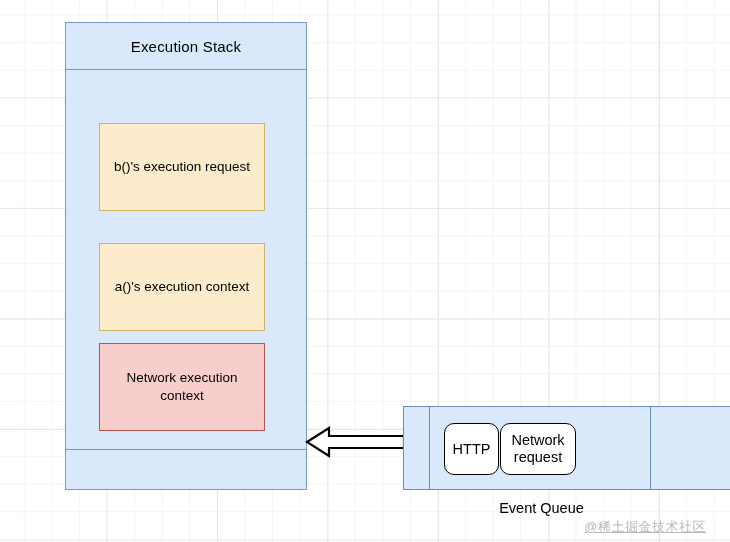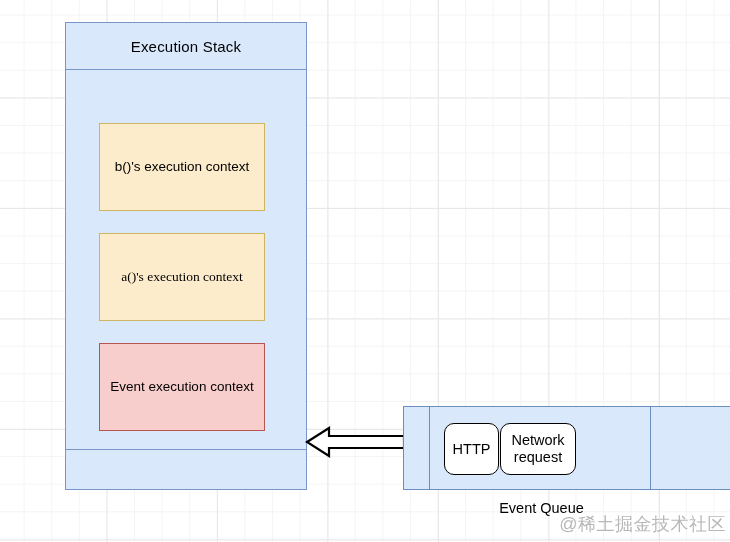--- a/index.html
+++ b/index.html
@@ -81,21 +81,21 @@
   }
   .frame.yellow {
     background: #fdeccc;
     border: 1.5px solid #cfb560;
   }
   .frame.red {
     background: #f8cecc;
     border: 1.5px solid #b85450;
   }
   .frame-b  { top: 100px; }
-  .frame-a  { top: 210px; font-family: Liberation Serif, serif; }
+  .frame-a  { top: 220px; }
   .frame-g  { top: 320px; }
 
   
   .event-queue {
     position: absolute;
     left: 403px;
     top: 406px;
     width: 329px;
     height: 84px;
     background: #dae8fc;
@@ -148,41 +148,42 @@
     position: absolute;
     left: 305px;
     top: 424px;
     width: 100px;
     height: 36px;
   }
 
   
   .watermark {
     position: absolute;
-    right: 4px;
+    right: 24px;
     bottom: 6px;
-    font-size: 18px;
+    font-size: 13px;
     color: #b8b8b8;
     letter-spacing: 0.5px;
     white-space: nowrap;
+    text-decoration: underline;
   }
 </style>
 </head>
 <body>
 
 <div id="canvas">
 
   <div class="exec-stack">
     <div class="exec-stack-header">Execution Stack</div>
 
-    <div class="frame yellow frame-b">b()'s execution context</div>
+    <div class="frame yellow frame-b">b()'s execution request</div>
 
     <div class="frame yellow frame-a">a()'s execution context</div>
 
-    <div class="frame red frame-g">Event execution context</div>
+    <div class="frame red frame-g">Network execution context</div>
 
     <div class="exec-stack-footline"></div>
   </div>
 
   <div class="arrow">
     <svg width="100" height="36" viewBox="0 0 100 36" xmlns="http://www.w3.org/2000/svg">
       <polygon points="2,18 24,4 24,12 99,12 99,24 24,24 24,32" fill="#ffffff" stroke="#000000" stroke-width="2.2" stroke-linejoin="miter"></polygon>
     </svg>
   </div>
 

